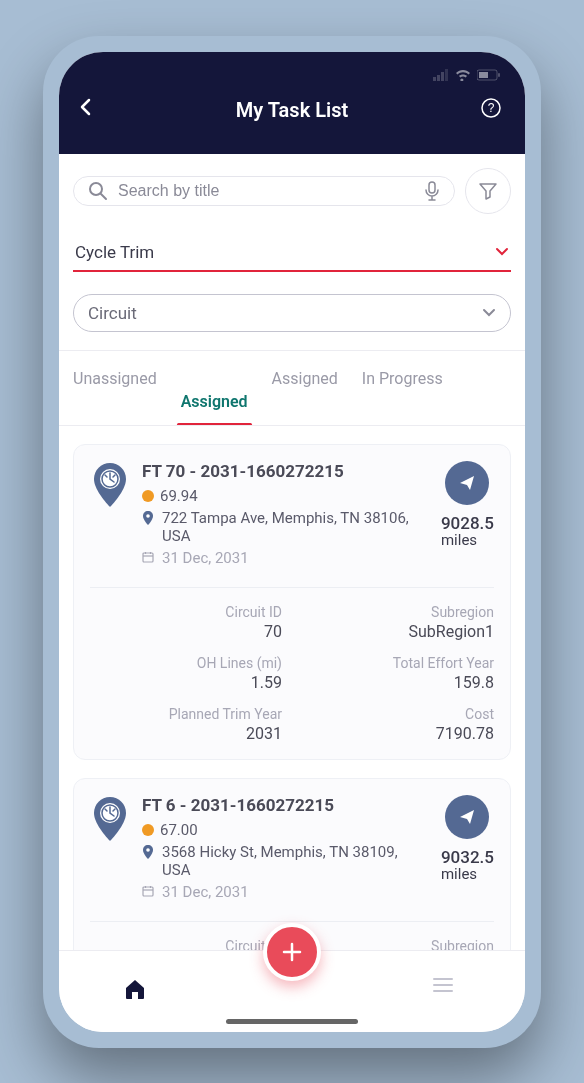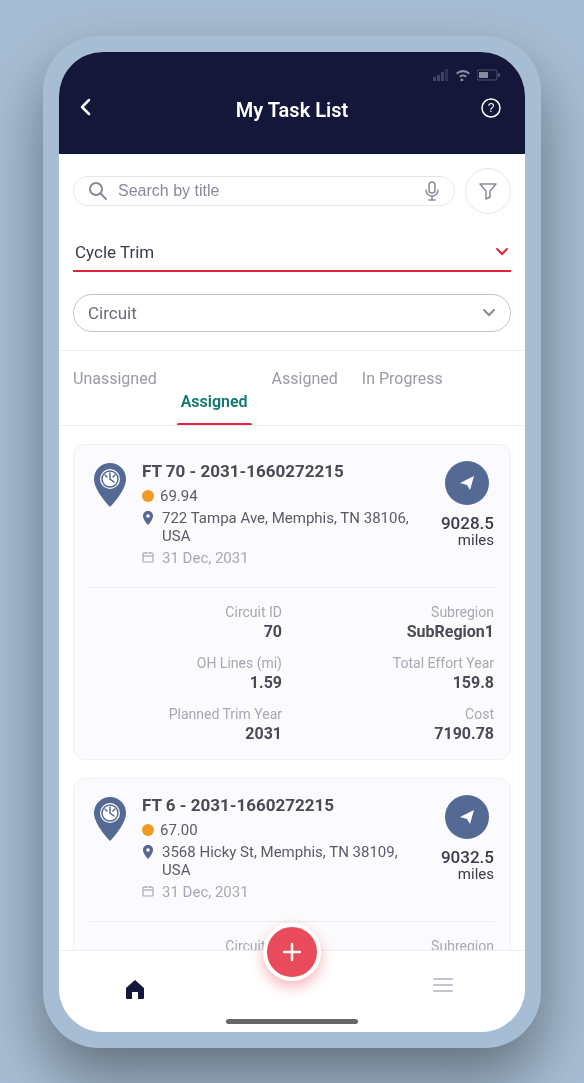--- a/index.html
+++ b/index.html
@@ -172,37 +172,37 @@
     width: 40px; height: 48px; flex-shrink:0;
     color: #546993;
     position: relative;
   }
   .card-main { flex: 1; }
   .card-title { font-weight: 700; font-size: 17px; color: #4a4a57; margin-bottom: 6px; }
   .line { display: flex; align-items: flex-start; gap: 6px; font-size: 15px; color: #5a5a6a; margin-bottom: 4px; }
   .line .ico { width: 14px; flex-shrink:0; margin-top:2px;}
   .orange-dot { width: 12px; height: 12px; background: #f09a24; border-radius: 50%; display:inline-block; margin-top:3px;}
   .muted { color: #a7a7b5; }
-  .card-dist { text-align: right; flex-shrink:0; display:flex; flex-direction:column; align-items:center; gap:8px;}
+  .card-dist { text-align: left; flex-shrink:0; display:flex; flex-direction:column; align-items:center; gap:8px;}
   .nav-circle {
     width: 44px; height: 44px; border-radius: 50%;
     background: #546993; display:flex; align-items:center; justify-content:center;
     color:#fff; cursor:pointer;
   }
   .dist-num { font-size: 17px; font-weight: 500; color: #3a3a4a; }
   .dist-unit { font-size: 15px; color: #3a3a4a; margin-top:-2px;}
   .card-grid {
     display: grid;
     grid-template-columns: 1fr 1fr;
     gap: 14px 20px;
     padding-top: 16px;
     text-align: right;
   }
   .kv-label { font-size: 14px; color: #a7a7b5; margin-bottom: 2px; }
-  .kv-value { font-size: 16px; color: #4a4a57; font-weight: bold; }
+  .kv-value { font-size: 16px; color: #4a4a57; }
   .bottom-bar {
     height: 82px;
     background: #fff;
     border-top: 1px solid #ececf1;
     display: flex;
     align-items: center;
     justify-content: space-around;
     position: relative;
   }
   .fab {

